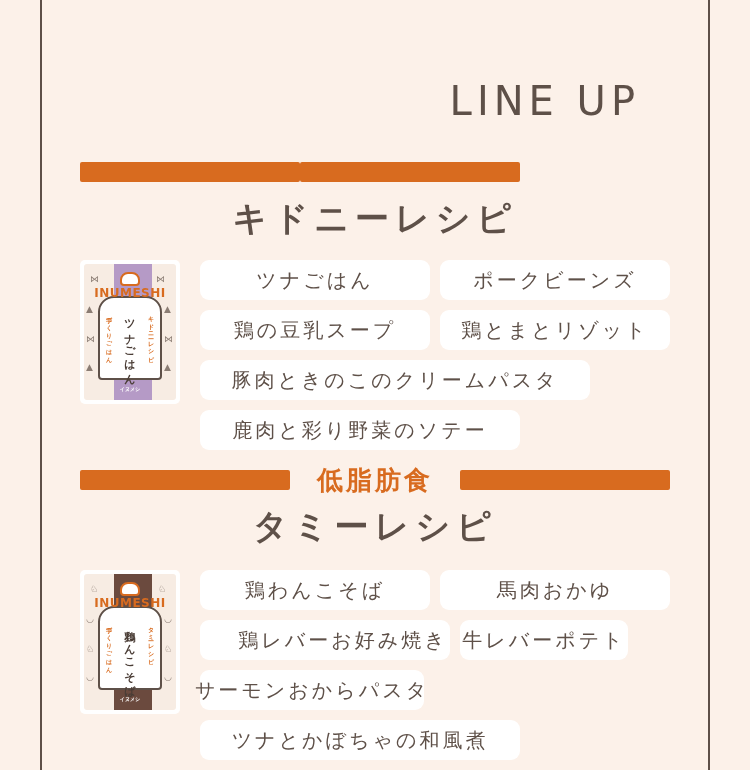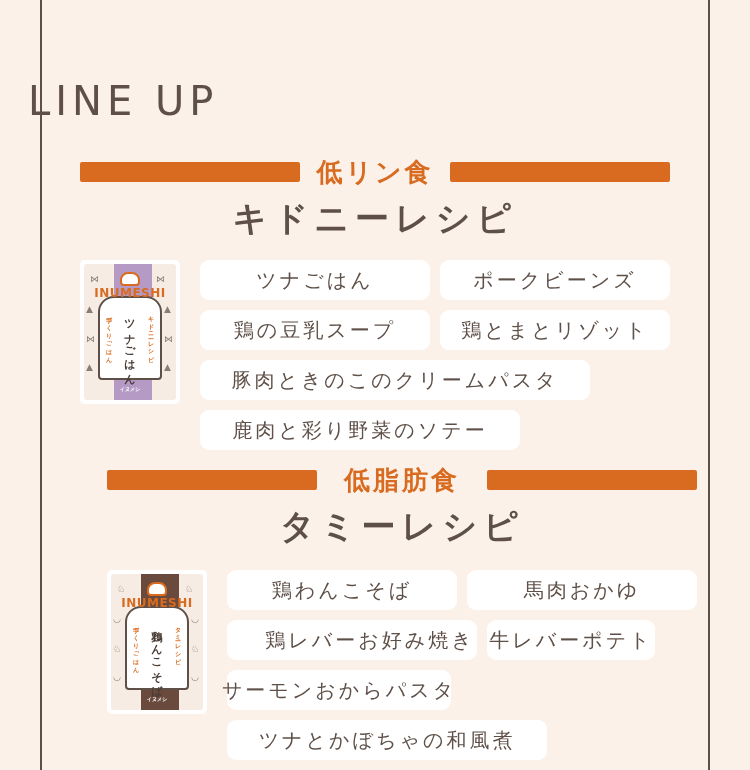--- a/index.html
+++ b/index.html
@@ -9,31 +9,30 @@
     font-family: "DejaVu Sans", sans-serif;
     color: #5e5048;
     position: relative;
   }
   .vline { position: absolute; top: 0; bottom: 0; width: 2px; background: #5e5048; }
   .vline.left { left: 40px; }
   .vline.right { left: 708px; }
 
   .title {
     position: absolute; top: 78px; left: 0; width: 640px;
-    text-align: left;
+    text-align: right;
     font-family: "DejaVu Sans", sans-serif;
     font-size: 40px; letter-spacing: 5px; font-weight: normal;
     color: #5e5048;
     line-height: 46px;
-    margin-left: 28px;
   }
 
   .section { position: absolute; left: 80px; width: 590px; }
   .sec1 { top: 154px; }
-  .sec2 { top: 462px; margin-left: 27px; }
+  .sec2 { top: 462px; }
 
   .divider { position: relative; height: 36px; display: flex; align-items: center; }
   .divider .bar { height: 20px; background: #d86b1f; border-radius: 2px; }
   .divider .label {
     color: #d86b1f; font-weight: bold; font-size: 26px; letter-spacing: 3px;
     text-align: center; white-space: nowrap; line-height: 36px;
   }
   .sec1 .divider .bar.l { width: 220px; }
   .sec1 .divider .label { width: 150px; }
   .sec1 .divider .bar.r { width: 220px; }
@@ -100,21 +99,20 @@
 <body>
 
 <div class="vline left"></div>
 <div class="vline right"></div>
 
 <h1 class="title">LINE UP</h1>
 
 <section class="section sec1">
   <div class="divider">
     <div class="bar l"></div>
-    <div class="label">低リン食</div>
     <div class="bar r"></div>
   </div>
   <h2 class="subtitle">キドニーレシピ</h2>
 
   <div class="body">
     <div class="pkg">
       <div class="pkg-inner">
         <div class="pkg-band" style="background:#b59ac6;"></div>
         <span class="pkg-deco" style="left:6px;top:10px;">⋈</span>
         <span class="pkg-deco" style="left:72px;top:10px;">⋈</span>

